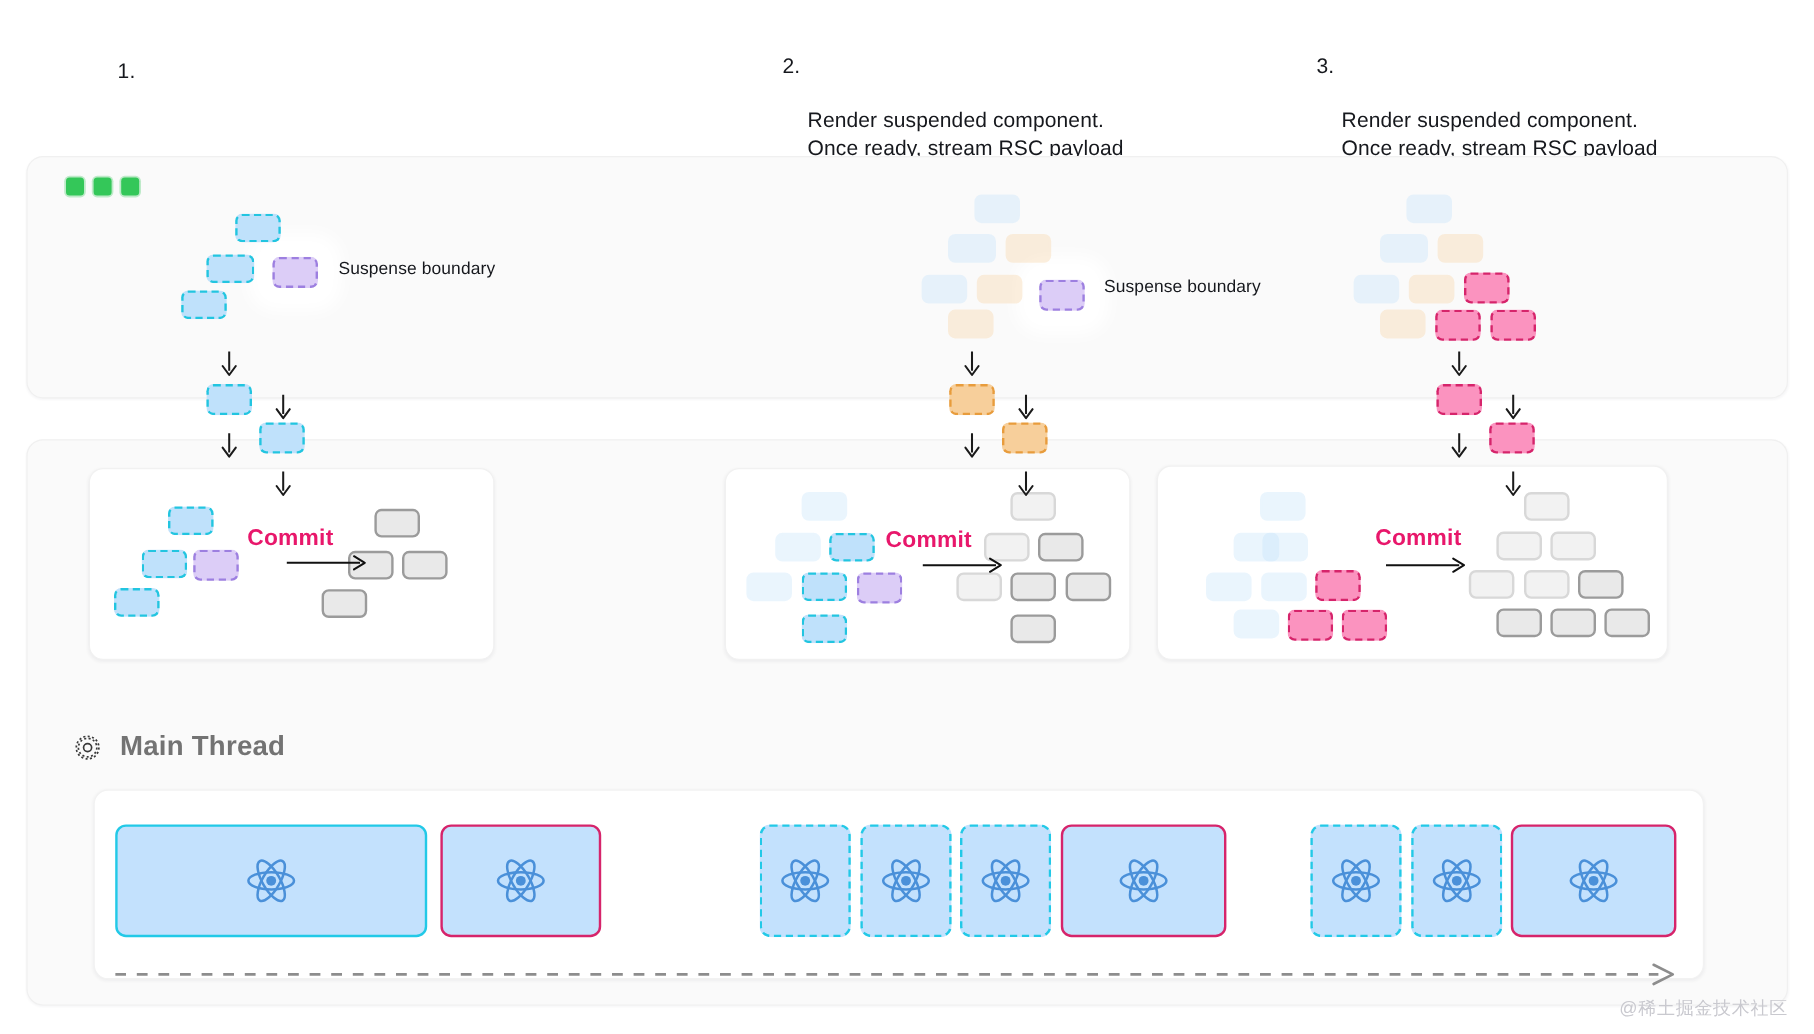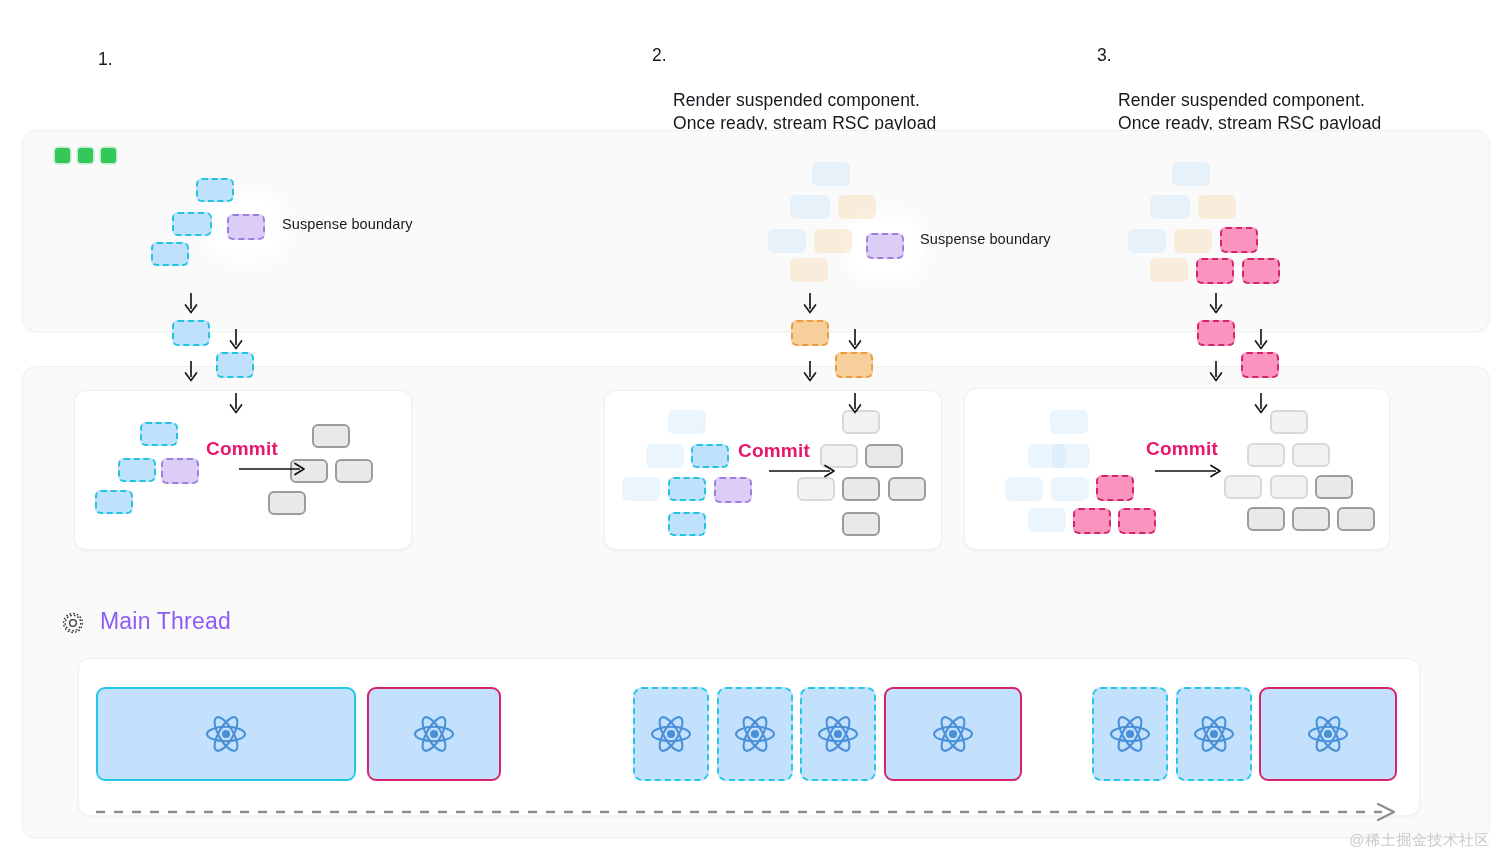--- a/index.html
+++ b/index.html
@@ -91,22 +91,22 @@
     position: absolute;
     font-size: 19px;
     font-weight: 700;
     color: #e8176b;
     letter-spacing: .2px;
   }
   .main-thread-label {
     position: absolute;
     left: 100px; top: 608px;
     font-size: 23px;
-    font-weight: 400;
-    color: #8b5cf6;
+    font-weight: 700;
+    color: #737373;
     letter-spacing: .2px;
   }
   .gear { position: absolute; left: 60px; top: 610px; width: 26px; height: 26px; }
 
   
   .dot {
     position: absolute; width: 15px; height: 15px;
     background: #34c759; border-radius: 3px;
     box-shadow: 0 0 0 1.5px rgba(52,199,89,.3);
   }

